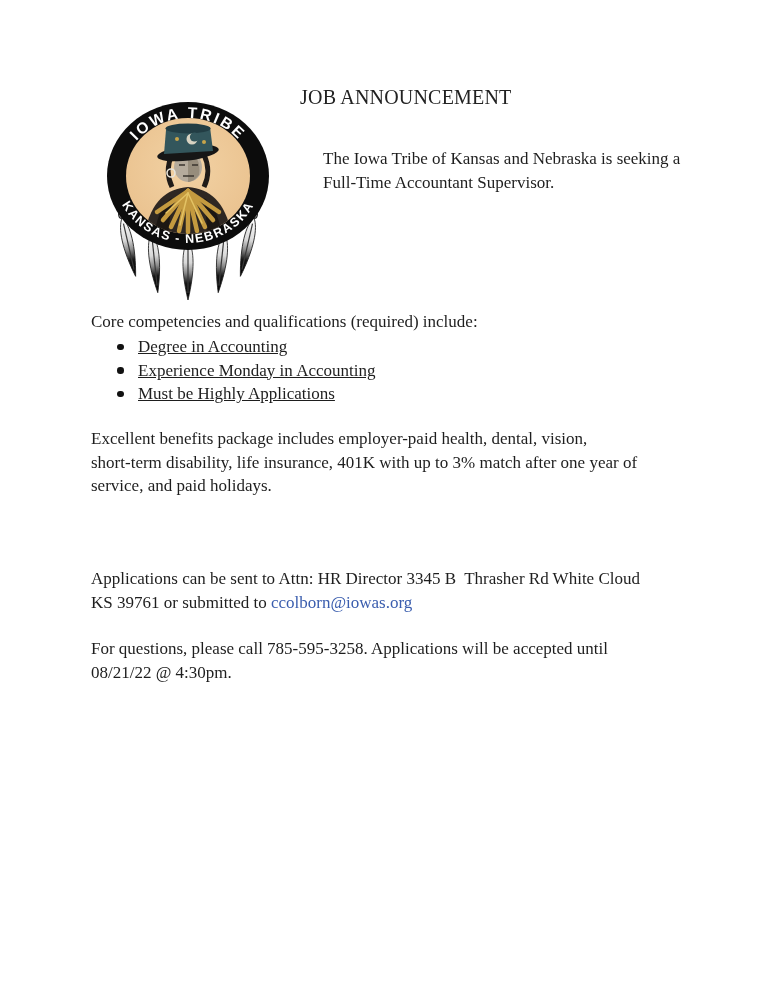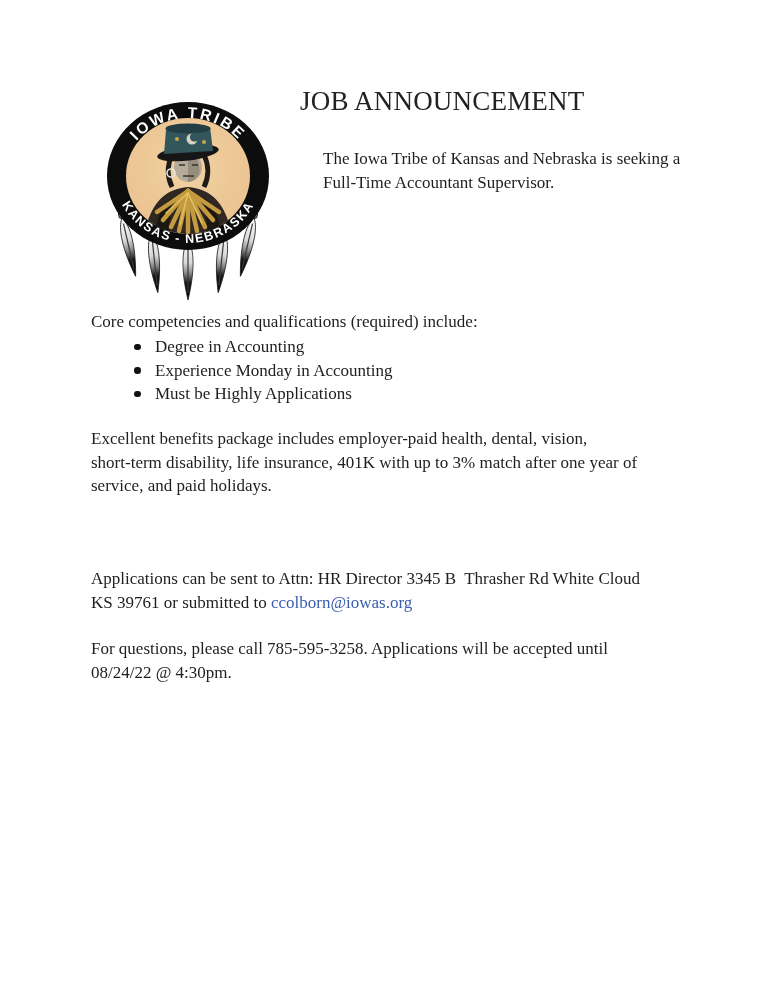--- a/index.html
+++ b/index.html
@@ -7,40 +7,40 @@
     position:relative;
     width:768px;height:994px;
     background:#ffffff;
     font-family:"Liberation Serif","DejaVu Serif",serif;
     color:#1e1e1e;
     overflow:hidden;
   }
   .logo-wrap{position:absolute;left:106px;top:101px;width:164px;height:200px;}
   .title{
     position:absolute;left:300px;top:86px;
-    font-size:27px;line-height:1.15;font-weight:400;margin:0;
+    font-size:20px;line-height:1.15;font-weight:400;margin:0;
     letter-spacing:0.2px;color:#222222;
   }
   .para{
     position:absolute;margin:0;
     font-size:17px;line-height:23.5px;
     white-space:pre-wrap;color:#1e1e1e;
   }
   .col-right{left:300px;width:440px;margin-left:23px;}
   .col-left{left:91px;width:620px;}
   .p-intro{top:147px;}
   .p-hours{top:219px;}
   .p-core{top:310px;}
   .p-benefits{top:427px;}
   .p-apply{top:520px;}
   .p-applications{top:567px;}
   .p-questions{top:637px;}
   ul.quals{
-    position:absolute;left:108px;top:335px;width:600px;
-    margin:0;padding:0;list-style:none;
+    position:absolute;left:91px;top:335px;width:600px;
+    margin:0;padding:0;list-style:none;text-decoration:underline;
   }
   ul.quals li{
     position:relative;
     padding-left:47px;
     font-size:17px;line-height:23.5px;
     color:#1e1e1e;
   }
   ul.quals li::before{
     content:"";
     position:absolute;left:26px;top:8.5px;
@@ -178,15 +178,15 @@
 
   <p class="para col-left p-benefits">Excellent benefits package includes employer-paid health, dental, vision,
 short-term disability, life insurance, 401K with up to 3% match after one year of
 service, and paid holidays.</p>
 
 
   <p class="para col-left p-applications"><span>Applications can be sent to Attn: HR Director 3345 B  Thrasher Rd White Cloud
 KS 39761 or submitted to </span><a class="email" href="#">ccolborn@iowas.org</a></p>
 
   <p class="para col-left p-questions">For questions, please call 785-595-3258. Applications will be accepted until
-08/24/22 @ 4:30pm.</p>
+08/21/22 @ 4:30pm.</p>
 
 </div>
 
 </body></html>

